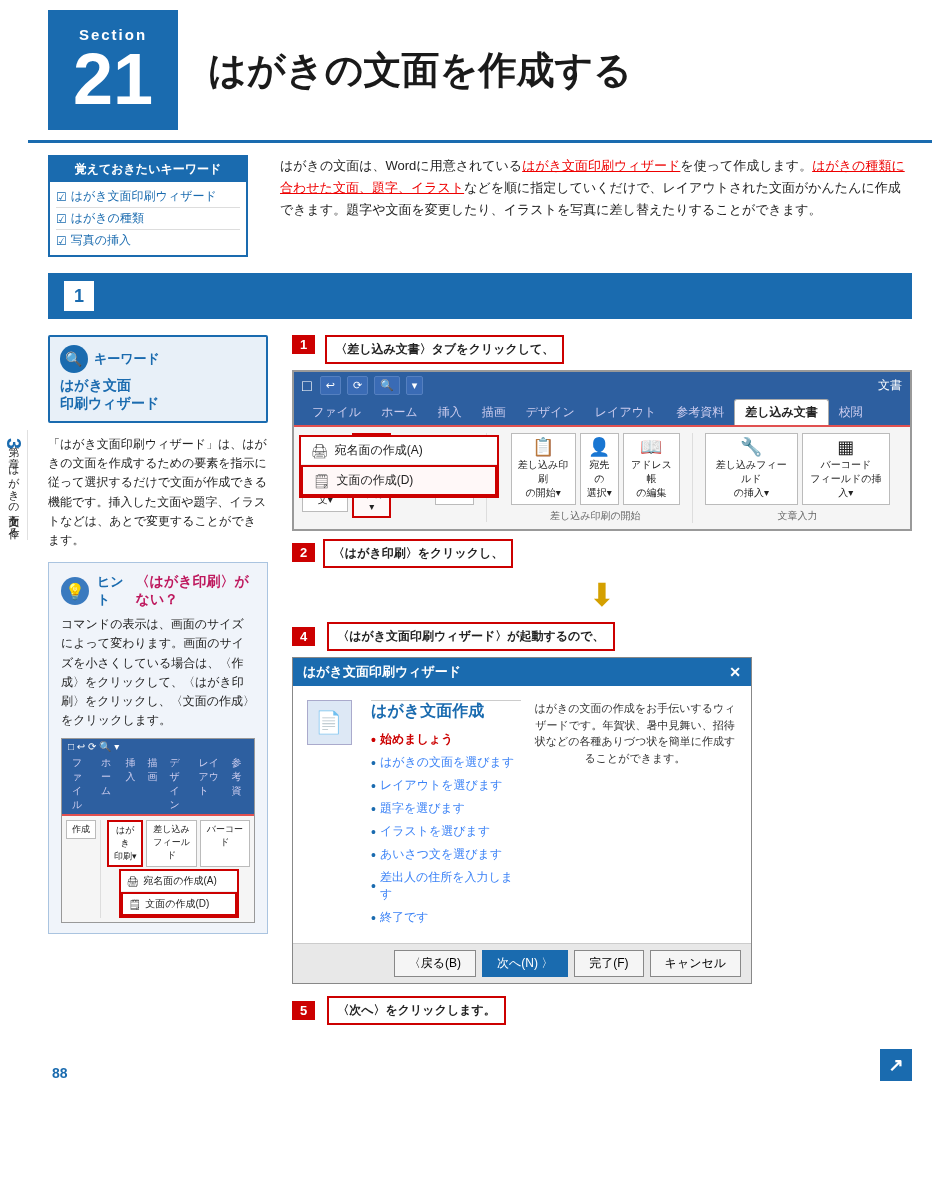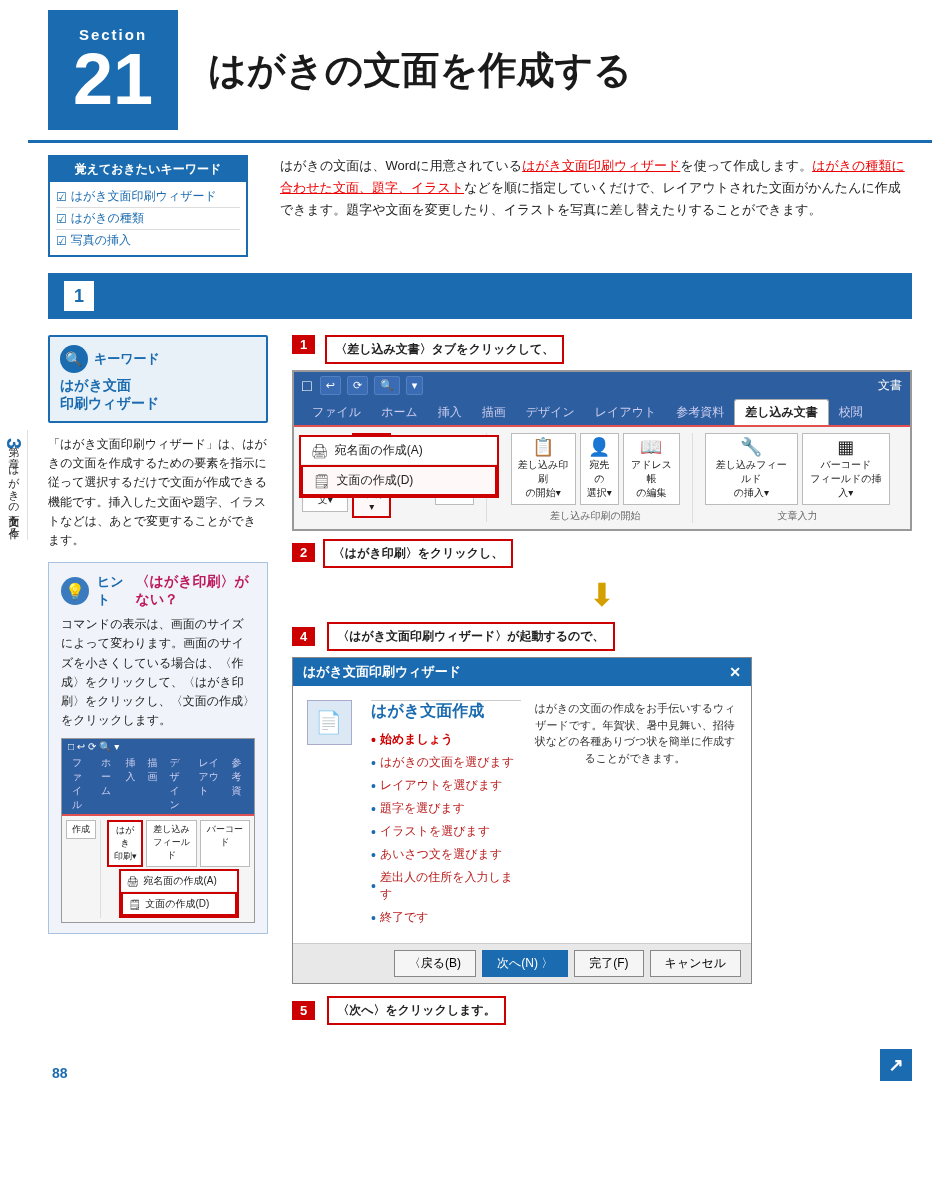--- a/index.html
+++ b/index.html
@@ -477,21 +477,21 @@
       background: #e8e8e8;
       padding: 8px 14px;
       border-top: 1px solid #ccc;
     }
     .wizard-nav ul {
       list-style: none;
     }
     .wizard-nav ul li {
       font-size: 12px;
       padding: 3px 0;
-      color: #b91c1c;
+      color: #3b82f6;
       display: flex;
       align-items: center;
       gap: 4px;
     }
     .wizard-nav ul li.active {
       font-weight: bold;
       color: #cc0000;
     }
     .wizard-nav ul li::before {
       content: "•";

